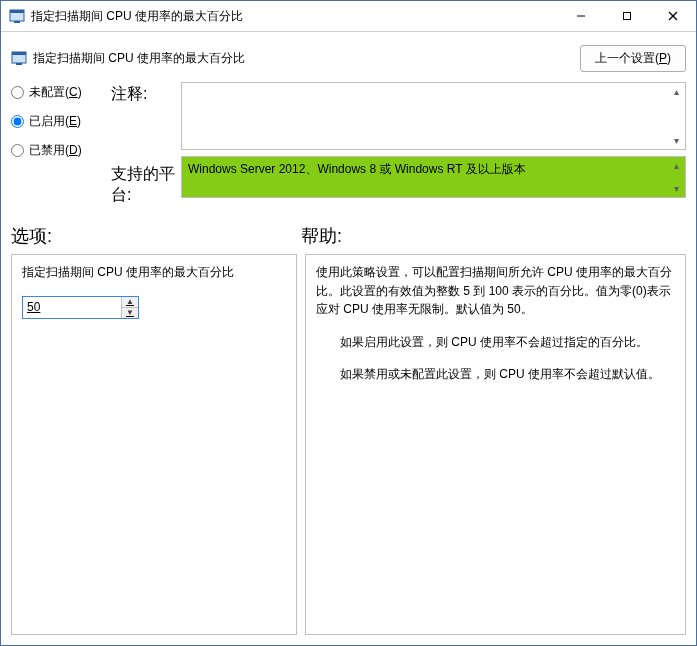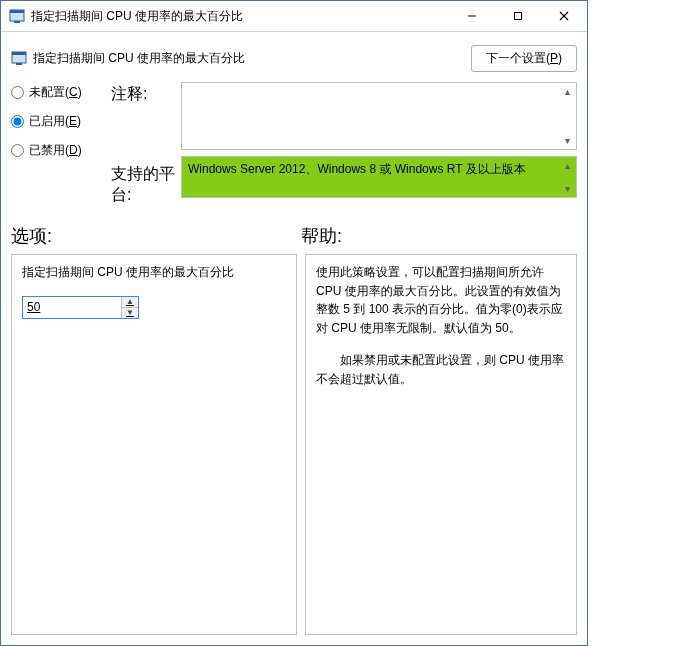--- a/index.html
+++ b/index.html
@@ -4,21 +4,21 @@
 <style>
   html, body {
     margin: 0;
     padding: 0;
     font-family: "Segoe UI", "Microsoft YaHei", sans-serif;
     font-size: 12px;
     background: #fff;
     color: #000;
   }
   .window {
-    width: 588px;
+    width: 697px;
     height: 646px;
     border: 1px solid #4a6fa0;
     box-sizing: border-box;
     display: flex;
     flex-direction: column;
     background: #fff;
   }
   .titlebar {
     height: 30px;
     display: flex;
@@ -220,21 +220,21 @@
       <span class="icon">
         <svg viewBox="0 0 16 16" width="16" height="16">
           <rect x="1" y="2" width="14" height="11" fill="#cfe3f7" stroke="#2b5fa3"></rect>
           <rect x="1" y="2" width="14" height="3" fill="#2b5fa3"></rect>
           <rect x="5" y="13" width="6" height="2" fill="#2b5fa3"></rect>
         </svg>
       </span>
       <span class="row-title-text">指定扫描期间 CPU 使用率的最大百分比</span>
       <div class="nav-btns">
         <button class="nav">
-          <span>下一个设置</span>(<u>P</u>)
+          <span>上一个设置</span>(<u>P</u>)
         </button>
       </div>
     </div>
 
     <div class="config-row">
       <div class="radios">
         <label class="radio-item">
           <input type="radio" name="state" style="">
           <span><span>未配置</span>(<u>C</u>)</span>
         </label>
@@ -282,18 +282,19 @@
         <span class="spin-wrap">
           <input class="spin-input" type="text" value="50" style="">
           <span class="spin-btns">
             <span class="spin-btn">▲</span>
             <span class="spin-btn">▼</span>
           </span>
         </span>
       </div>
       <div class="pane help">
         <p class="help-para">使用此策略设置，可以配置扫描期间所允许 CPU 使用率的最大百分比。此设置的有效值为整数 5 到 100 表示的百分比。值为零(0)表示应对 CPU 使用率无限制。默认值为 50。</p>
+        <p class="help-para indent">如果启用此设置，则 CPU 使用率不会超过指定的百分比。</p>
         <p class="help-para indent">如果禁用或未配置此设置，则 CPU 使用率不会超过默认值。</p>
       </div>
     </div>
 
   </div>
 </div>
 
 </body></html>

